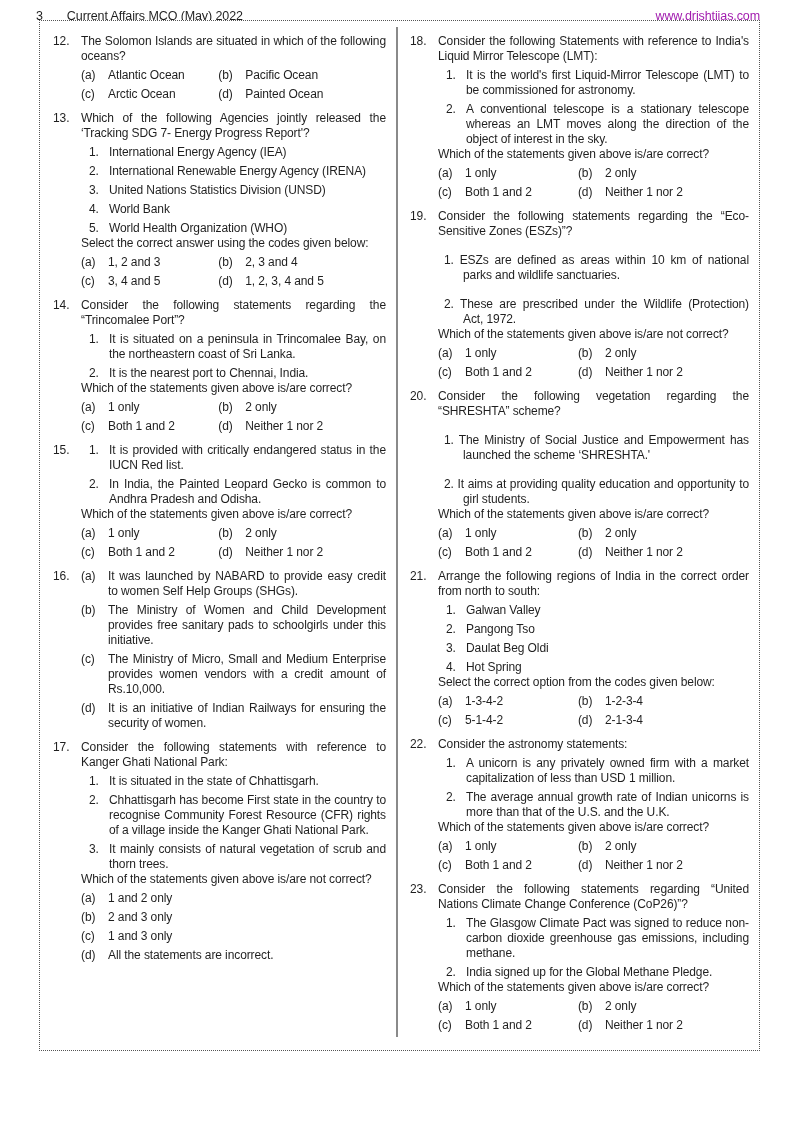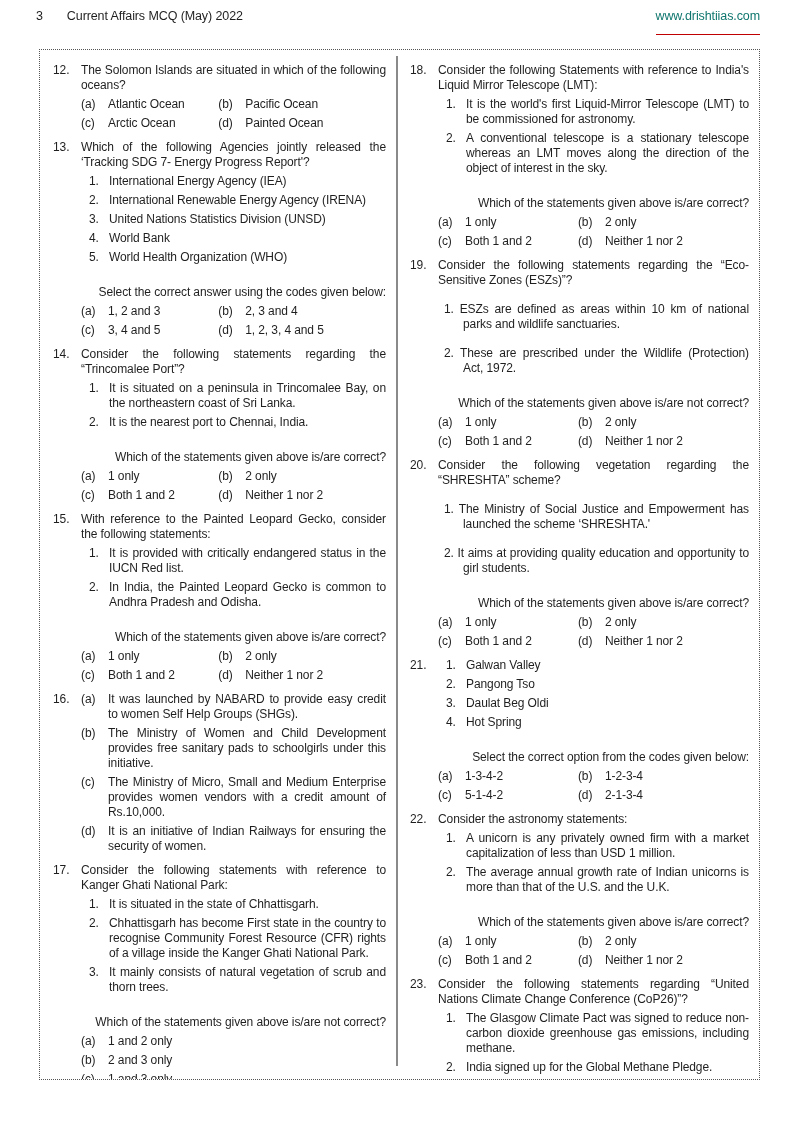--- a/index.html
+++ b/index.html
@@ -6,40 +6,40 @@
   body{
     width:794px;height:1123px;position:relative;background:#ffffff;
     font-family:"Liberation Sans", sans-serif;
     font-size:12px;line-height:15px;color:var(--text,#1f1f1f);
     letter-spacing:-0.1px;overflow:hidden;
   }
   
   .hdr{position:absolute;top:9px;left:36px;right:34px;display:flex;align-items:baseline;font-size:12.5px;}
   .hdr-pgnum{margin-right:24px;}
   .hdr-title{flex:1;}
-  .hdr-site{color:#0f766e;text-decoration:none;border-bottom:1.5px solid var(--link-underline,#c00000);padding-bottom:10px;}
+  .hdr-site{color:#a21caf;text-decoration:none;border-bottom:1.5px solid var(--link-underline,#c00000);padding-bottom:1px;}
   
   .page-box{
-    position:absolute;left:39px;top:49px;width:721px;height:1031px;
+    position:absolute;left:39px;top:20px;width:721px;height:1031px;
     box-sizing:border-box;border:1px dotted var(--border,#555);
     display:flex;overflow:hidden;background:#fff;
   }
   .col{box-sizing:border-box;overflow:hidden;}
   .col0{width:356px;padding:13px 10px 0 13px;}
   .divider{width:2px;background:var(--divider,#8a8a8a);margin:6px 0 13px 0;}
   .col1{flex:1;padding:13px 10px 0 12px;}
   
   .q{position:relative;padding-left:28px;margin-bottom:9px;}
   .q-num{position:absolute;left:0;top:0;}
   .q-intro{text-align:justify;}
   .stmt{display:flex;margin-top:4px;margin-left:8px;}
   .stmt-label{flex:none;width:20px;}
   .stmt-text{flex:1;text-align:justify;}
   .stmt-b{margin-top:14px;padding-left:25px;text-indent:-19px;text-align:justify;}
-  .qline{margin-top:20px;text-align:right;}
+  .qline{margin-top:0;}
   .opt2row{display:flex;margin-top:4px;}
   .optcell{display:flex;width:45%;}
   .optcell2{width:55%;}
   .opt-label{flex:none;width:27px;}
   .opt-text{flex:1;}
   .optfull{display:flex;margin-top:4px;}
   .optfull .opt-text{text-align:justify;}
 </style>
 </head>
 <body>
@@ -149,21 +149,20 @@
             <div class="opt-text">Both 1 and 2</div>
           </div>
           <div class="optcell optcell2">
             <span class="opt-label">(d)</span>
             <div class="opt-text">Neither 1 nor 2</div>
           </div>
         </div>
       </div>
       <div class="q">
         <span class="q-num">15.</span>
-        <div class="q-intro">With reference to the Painted Leopard Gecko, consider the following statements:</div>
         <div class="stmt">
           <span class="stmt-label">1.</span>
           <div class="stmt-text">It is provided with critically endangered status in the IUCN Red list.</div>
         </div>
         <div class="stmt">
           <span class="stmt-label">2.</span>
           <div class="stmt-text">In India, the Painted Leopard Gecko is common to Andhra Pradesh and Odisha.</div>
         </div>
         <div class="qline">Which of the statements given above is/are correct?</div>
         <div class="opt2row">
@@ -324,20 +323,21 @@
             <div class="opt-text">Both 1 and 2</div>
           </div>
           <div class="optcell optcell2">
             <span class="opt-label">(d)</span>
             <div class="opt-text">Neither 1 nor 2</div>
           </div>
         </div>
       </div>
       <div class="q">
         <span class="q-num">21.</span>
+        <div class="q-intro">Arrange the following regions of India in the correct order from north to south:</div>
         <div class="stmt">
           <span class="stmt-label">1.</span>
           <div class="stmt-text">Galwan Valley</div>
         </div>
         <div class="stmt">
           <span class="stmt-label">2.</span>
           <div class="stmt-text">Pangong Tso</div>
         </div>
         <div class="stmt">
           <span class="stmt-label">3.</span>

